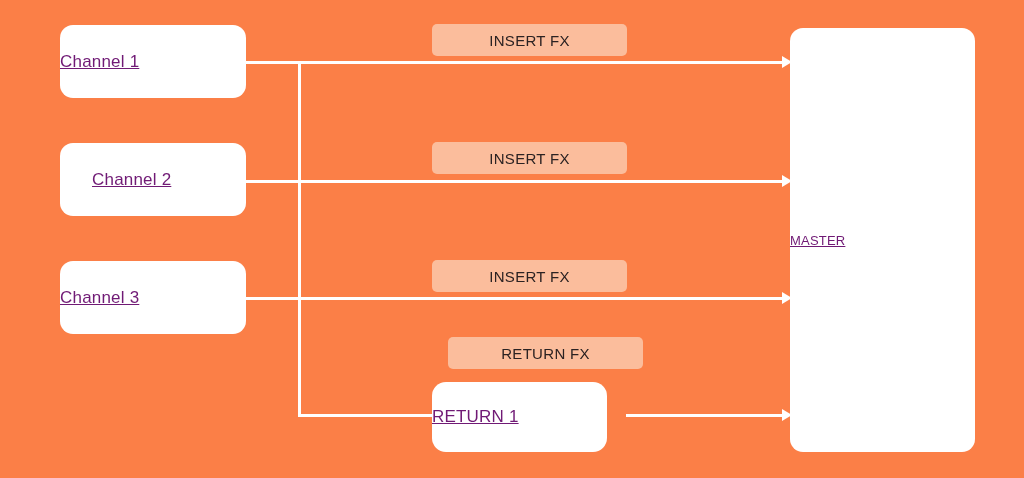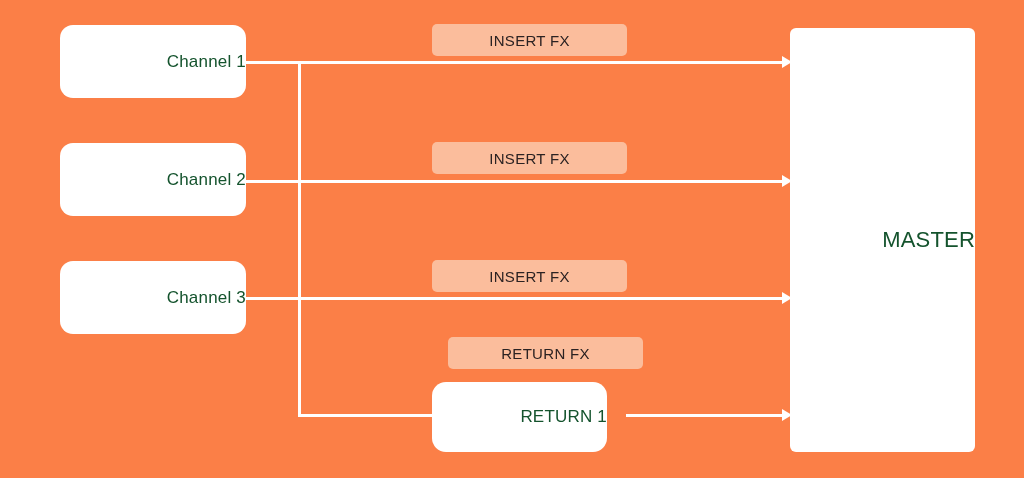--- a/index.html
+++ b/index.html
@@ -14,30 +14,31 @@
     background: #fb7f47;
     overflow: hidden;
     font-family: "Liberation Sans", sans-serif;
   }
   .node-box {
     position: absolute;
     background: #ffffff;
     border-radius: 12px;
     display: flex;
     align-items: center;
-    justify-content: flex-end;
-    color: #14532d;
+    justify-content: flex-start;
+    color: #701a75;
     font-size: 17px;
     letter-spacing: 0.2px;
     box-sizing: border-box;
+    text-decoration: underline;
   }
   .channel-box { border-radius: 13px; }
   #master-box {
-    border-radius: 6px;
-    font-size: 22px;
+    border-radius: 13px;
+    font-size: 13px;
   }
   #return-box { border-radius: 14px; }
   .fx-label {
     position: absolute;
     background: #fbbd9c;
     border-radius: 5px;
     display: flex;
     align-items: center;
     justify-content: center;
     color: #2b2222;
@@ -66,21 +67,21 @@
 </style>
 </head>
 <body>
 
 <div id="diagram-canvas">
 
   <div class="node-box channel-box" style="left:60px; top:25px; width:186px; height:73px;">
     <span>Channel 1</span>
   </div>
 
-  <div class="node-box channel-box" style="left:60px; top:143px; width:186px; height:73px;">
+  <div class="node-box channel-box" style="left:60px; top:143px; width:186px; height:73px;padding-left:32px;">
     <span>Channel 2</span>
   </div>
 
   <div class="node-box channel-box" style="left:60px; top:261px; width:186px; height:73px;">
     <span>Channel 3</span>
   </div>
 
   <div class="wire-h" style="left:246px; top:61px; width:55px;"></div>
 
   <div class="wire-v" style="left:298px; top:61px; height:356px;"></div>

